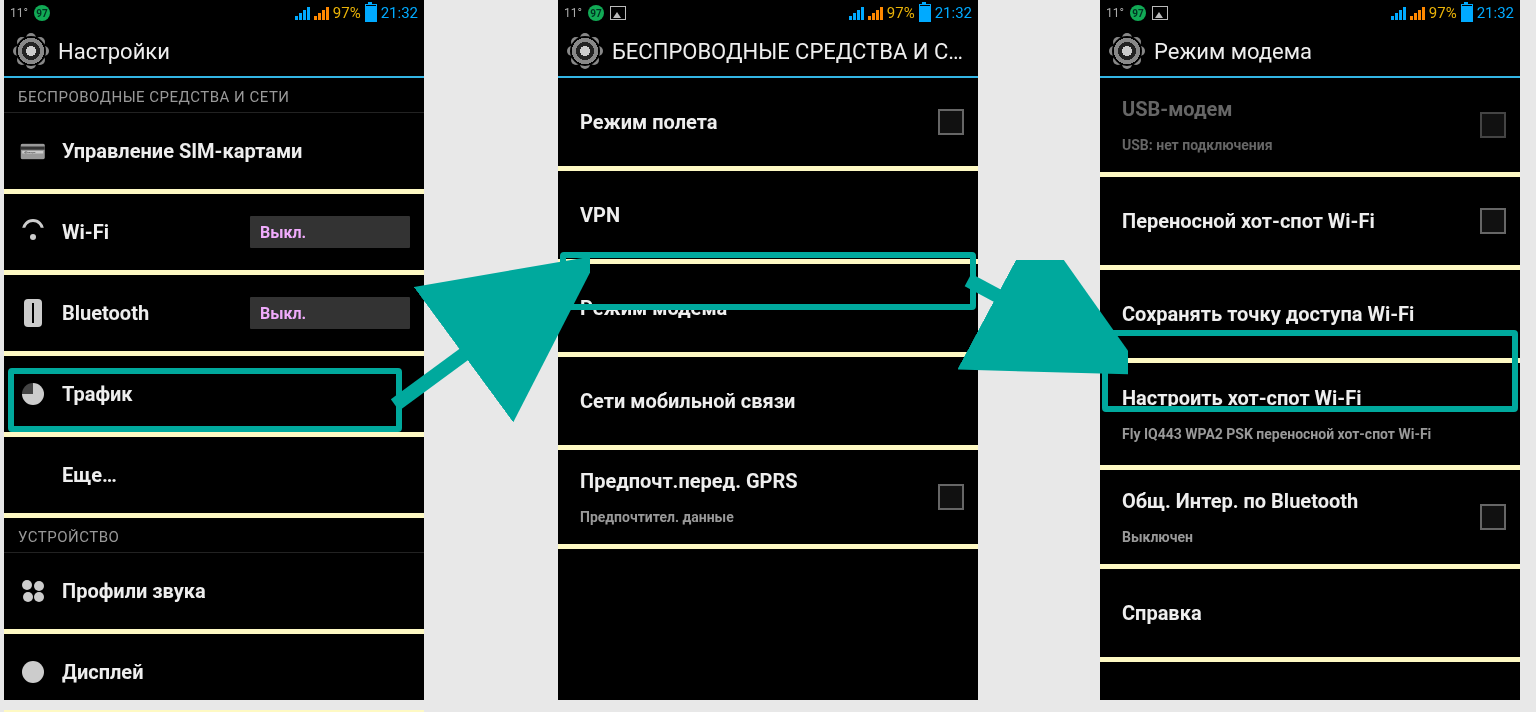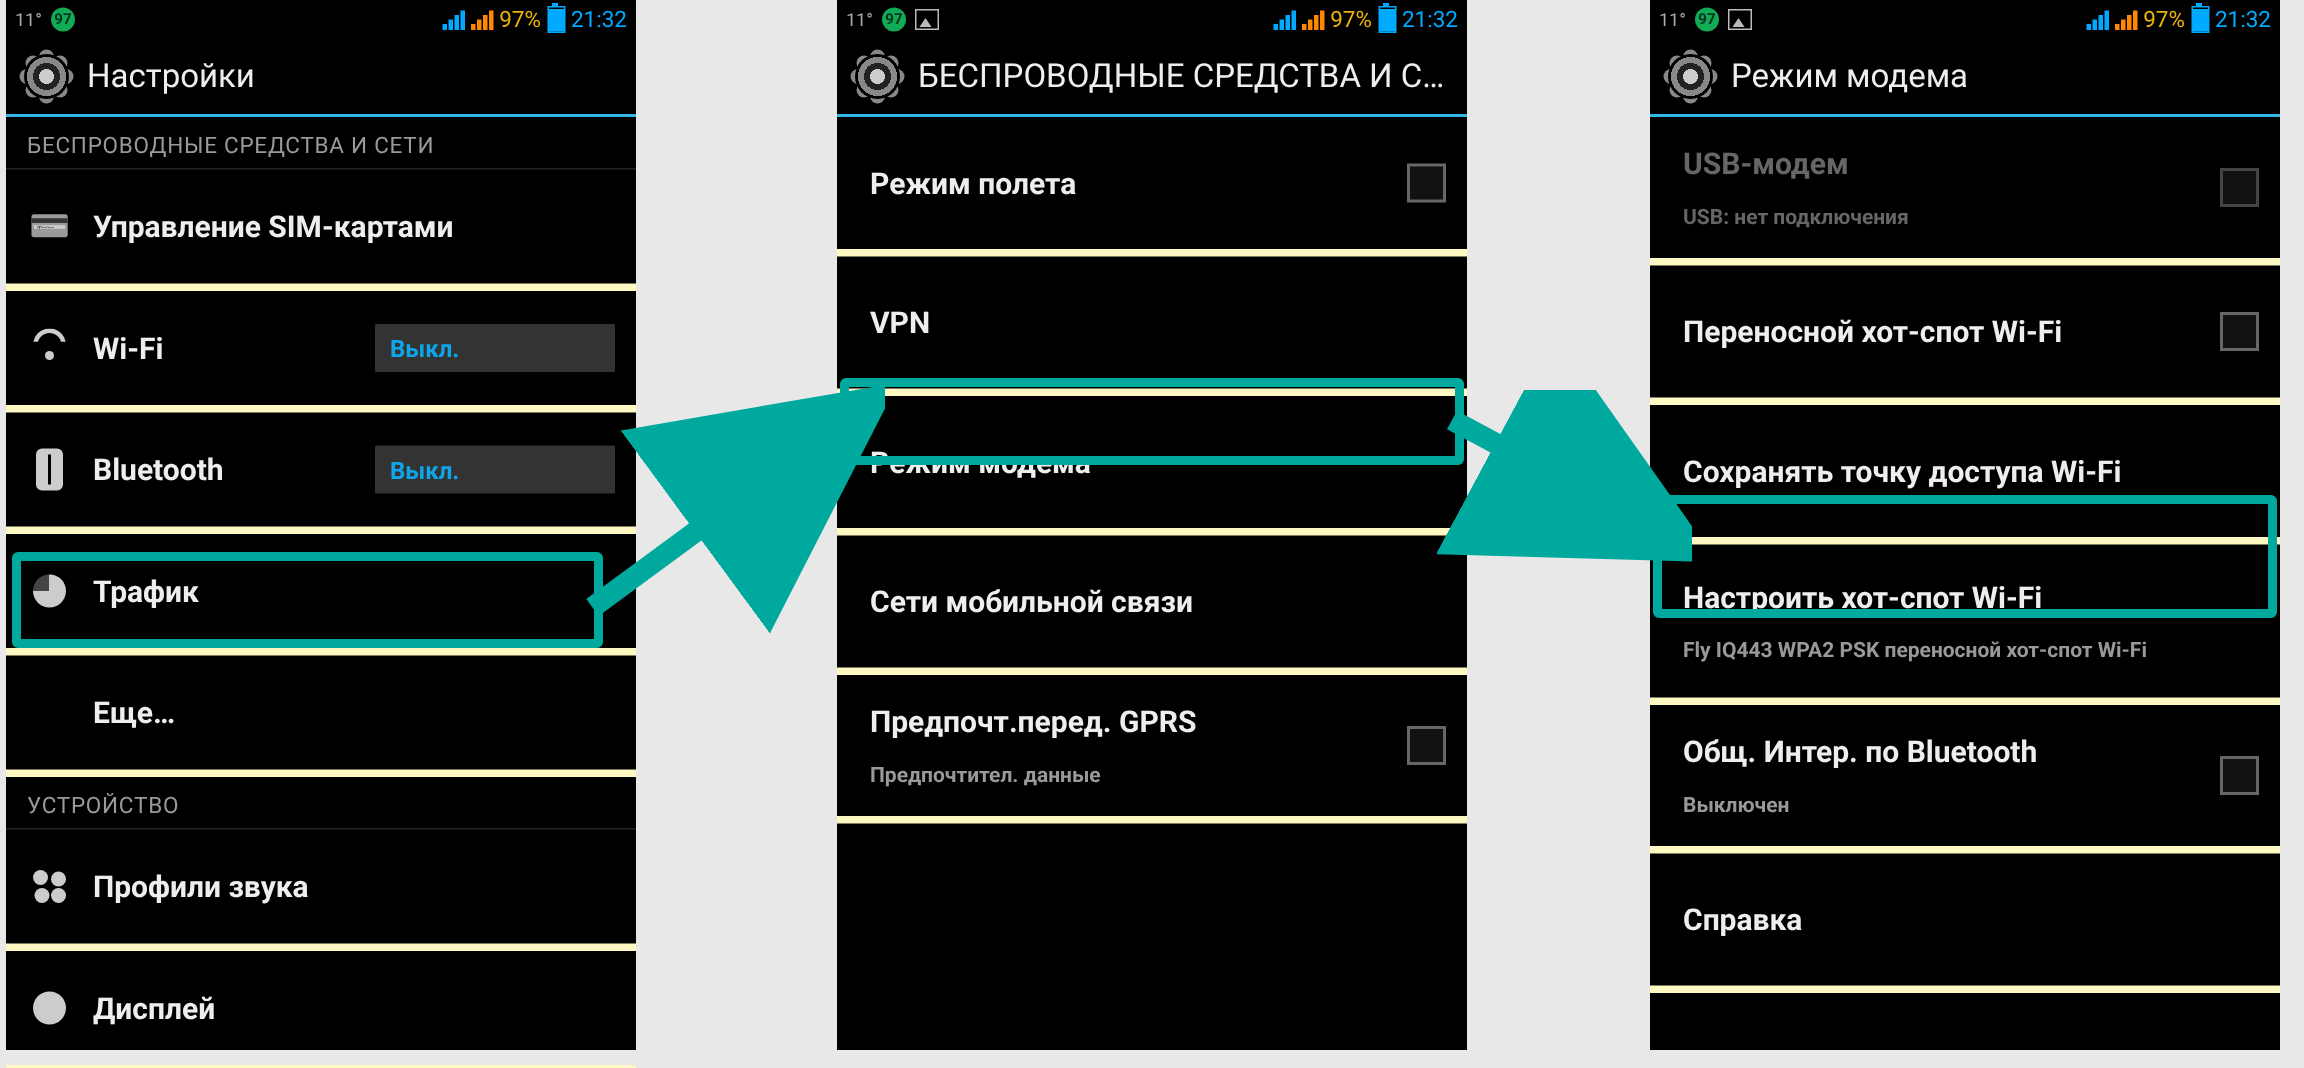--- a/index.html
+++ b/index.html
@@ -108,21 +108,21 @@
     display:flex;align-items:center;justify-content:center;
     color:#ddd;
   }
   .row .labels{flex:1;min-width:0;}
   .row .label { font-size:20px;color:#eee;}
   .row .sub { font-size:14px;color:#999;margin-top:16px;}
   .row.disabled .label,.row.disabled .sub{color:#666;}
   .toggle-field{
     width:150px;height:32px;background:#333;
     display:flex;align-items:center;
-    color:#0ea5e9;font-size:16px;padding-left:10px;
+    color:#f0abfc;font-size:16px;padding-left:10px;
     border-radius:1px;
   }
   .checkbox{
     width:22px;height:22px;border:2px solid #666;
     flex:0 0 22px;
     background:#111;
   }
   .row.disabled .checkbox{border-color:#444;}
   .row.no-icon{padding-left:22px;}
 

